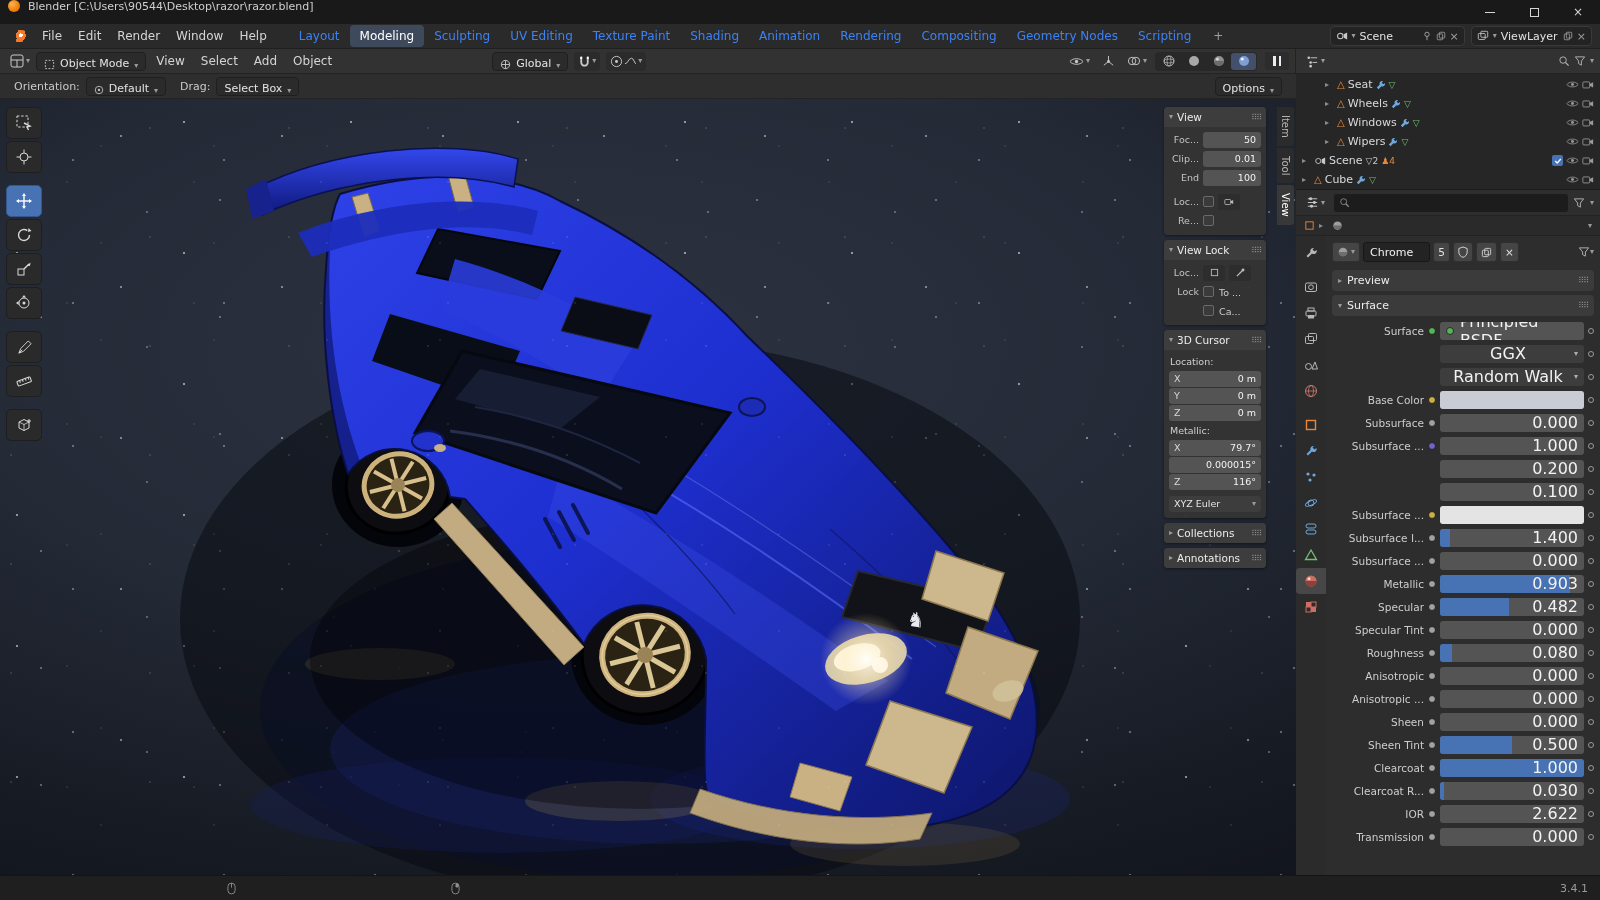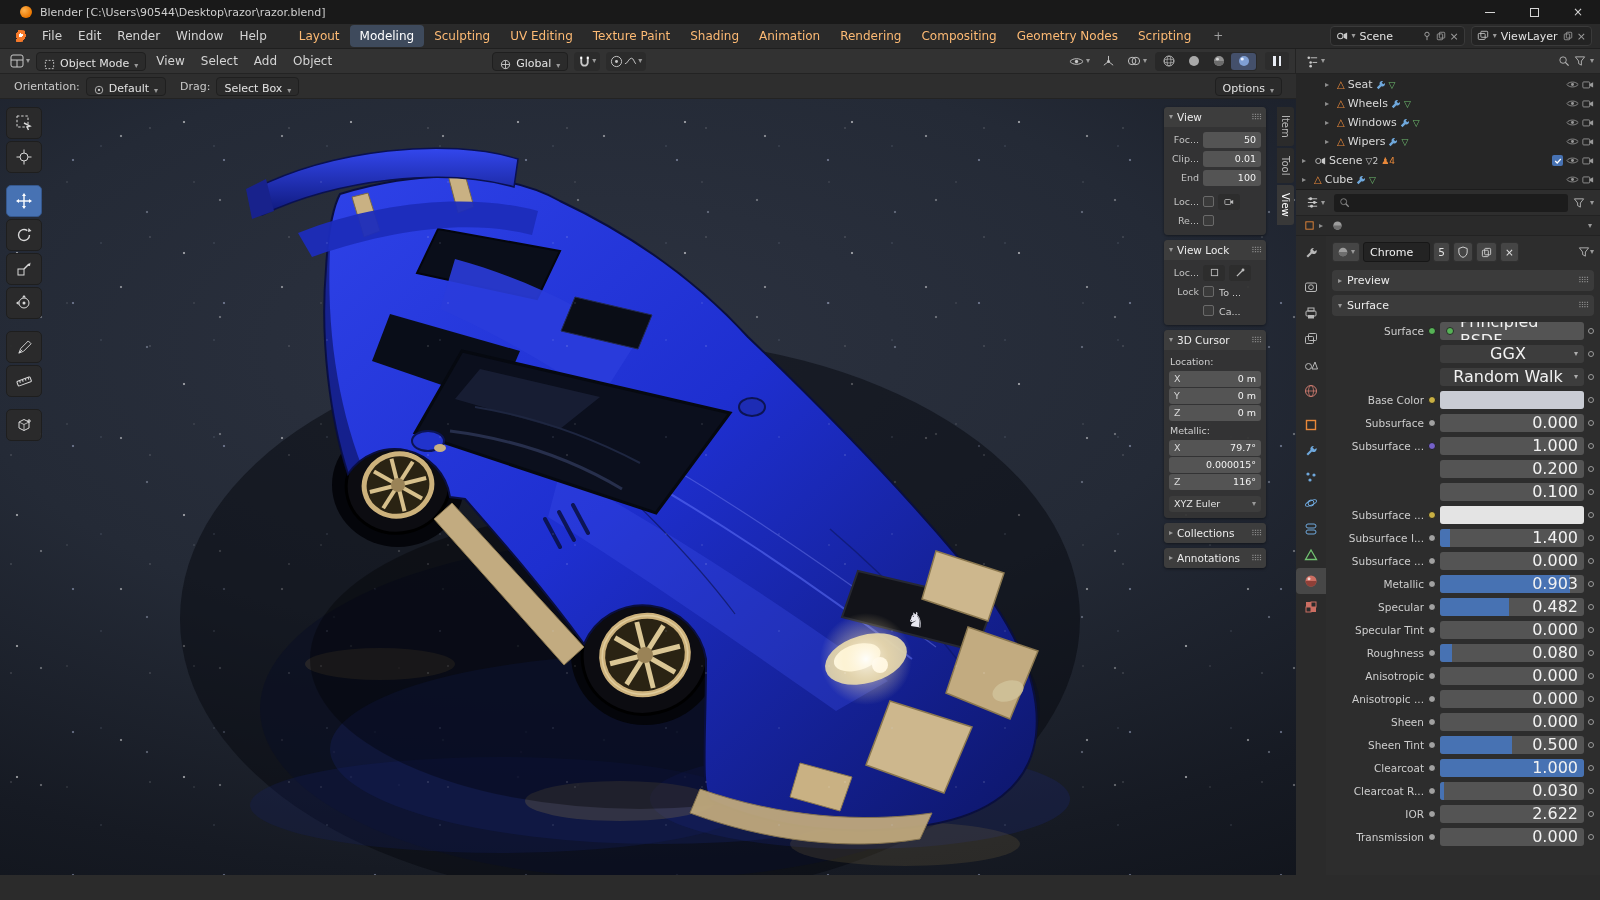--- a/index.html
+++ b/index.html
@@ -1,34 +1,34 @@
 <!DOCTYPE html>
 <html style="--accent-blue: #4772b3; --field-gray: #545454; --car-body-blue: #1e2fd0; --wheel-gold: #d7c08c;"><head>
 <meta charset="utf-8">
 <style>
   *{margin:0;padding:0;box-sizing:border-box;}
   html,body{width:1600px;height:900px;overflow:hidden;background:#111;
     font-family:"DejaVu Sans","Liberation Sans",sans-serif;}
   #app{position:relative;width:1600px;height:900px;background:#2b2b2b;color:#d8d8d8;font-size:12px;}
 
   
-  .titlebar{height:24px;background:#191919;display:flex;align-items:center;padding-left:20px;color:#cfcfcf;font-size:11px;}
+  .titlebar{height:24px;background:#191919;display:flex;align-items:flex-start;padding-left:8px;color:#cfcfcf;font-size:11px;}
   .app-dot{width:12px;height:12px;border-radius:50%;background:radial-gradient(circle at 35% 35%,#ffb24d,#ea7600 70%);margin-right:8px;flex:0 0 auto;}
   .win-controls{margin-left:auto;display:flex;height:24px;}
   .win-btn{width:44px;height:24px;display:flex;align-items:center;justify-content:center;color:#d5d5d5;font-size:12px;}
   .ic-min{width:10px;height:0;border-top:1px solid #d5d5d5;}
   .ic-max{width:9px;height:9px;border:1px solid #d5d5d5;}
 
   
   .menubar{height:25px;background:#2a2a2a;display:flex;align-items:center;padding:0 8px;border-bottom:1px solid #1f1f1f;}
   .blender-logo{width:18px;height:12px;background:radial-gradient(circle at 60% 45%,#fff 0 2px,#f5792a 2px 5px,transparent 5px),linear-gradient(100deg,transparent 40%,#f5792a 40% 75%,transparent 75%);border-radius:40%;margin:0 6px 0 2px;flex:0 0 auto;}
   .menus,.ws-tabs,.hd-menus{display:flex;align-items:center;}
   .menu-item{padding:3px 8px;color:#d4d4d4;border-radius:3px;}
   .ws-tabs{margin-left:14px;}
-  .ws-tab{padding:4px 10px;color:#fdba74;border-radius:4px;white-space:nowrap;}
+  .ws-tab{padding:4px 10px;color:#3b82f6;border-radius:4px;white-space:nowrap;}
   .ws-tab.active{background:#3e4a5c;color:#ffffff;}
   .ws-add{margin-left:6px;color:#9e9e9e;padding:2px 6px;}
   .tb-right{margin-left:auto;display:flex;gap:6px;align-items:center;}
   .tb-field{display:flex;align-items:center;gap:4px;background:#232323;border:1px solid #3a3a3a;border-radius:4px;height:20px;padding:0 5px;color:#e2e2e2;font-size:11px;}
   .tb-field .val{min-width:58px;}
   .chev{color:#9a9a9a;font-size:8px;line-height:1;}
   .mini-ic{display:inline-flex;align-items:center;justify-content:center;}
 
   
   .header-row{height:25px;display:flex;background:#323232;border-bottom:1px solid #232323;}
@@ -1368,13 +1368,29 @@
                   </div>
                   <span class="keyframe-dot"></span>
                 </div>
               </div>
           </div>
         </div>
       </div>
     </div>
   </div>
 
+  <div class="statusbar">
+    <span class="sb-hint">
+      <svg width="9" height="13" viewBox="0 0 10 14">
+          <rect x="1" y="1" width="8" height="12" rx="4" fill="none" stroke="#8f8f8f"></rect>
+          <line x1="5" y1="1" x2="5" y2="6" stroke="#8f8f8f"></line>
+        </svg>
+    </span>
+    <span class="sb-hint">
+      <svg width="9" height="13" viewBox="0 0 10 14">
+          <rect x="1" y="1" width="8" height="12" rx="4" fill="none" stroke="#8f8f8f"></rect>
+          <rect x="5" y="1.5" width="3.5" height="4.5" rx="1.5" fill="#8f8f8f"></rect>
+        </svg>
+    </span>
+    <span class="spacer"></span>
+    <span>3.4.1</span>
+  </div>
 </div>
 
 </body></html>

